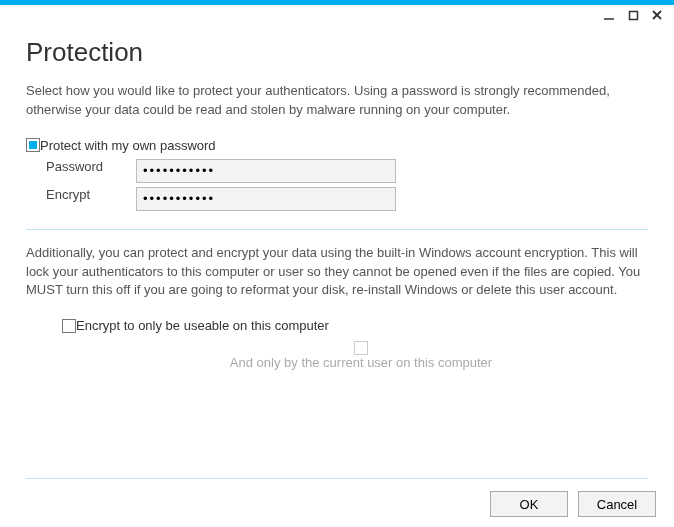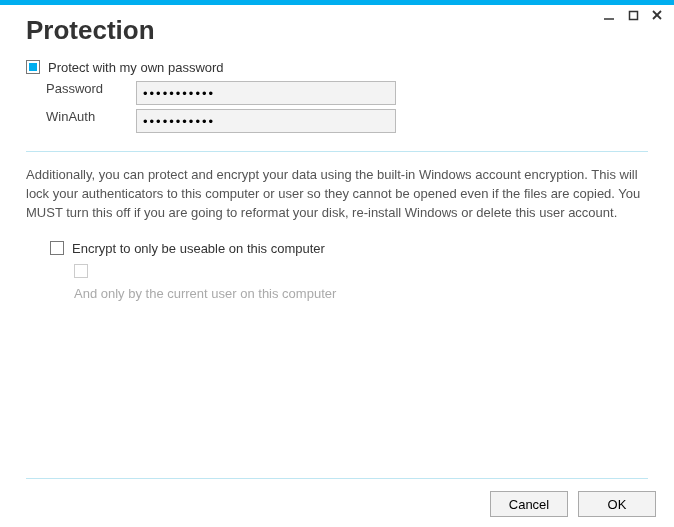--- a/index.html
+++ b/index.html
@@ -32,33 +32,33 @@
   align-items: center;
   justify-content: center;
   cursor: pointer;
   font-family: Arial, sans-serif;
 }
 .content {
   padding: 10px 26px 0 26px;
 }
 h1 {
   font-size: 26px;
-  font-weight: 700;
+  font-weight: 400;
   color: #333;
-  margin: 0 0 14px 0;
+  margin: 22px 0 14px 0;
 }
 .desc {
   color: #555;
   line-height: 1.45;
   margin-bottom: 18px;
 }
 .checkbox-row {
   display: flex;
-  align-items: flex-start;
-  gap: 8px;
+  align-items: center;
+  gap: 0;
   margin-bottom: 6px;
 }
 .cb {
   width: 14px;
   height: 14px;
   border: 1px solid #777;
   display: inline-flex;
   align-items: center;
   justify-content: center;
   background: #fff;
@@ -98,21 +98,21 @@
   padding: 0 6px;
   font-family: inherit;
   font-size: 13px;
   letter-spacing: 2px;
 }
 .sep {
   border: none;
   border-top: 1px solid #bfe6f2;
   margin: 18px 0 14px 0;
 }
-.indent1 { margin-left: 24px; margin-top: 14px; }
+.indent1 { margin-left: 36px; margin-top: 14px; }
 .indent2 { margin-left: 48px; margin-top: 8px; flex-direction: column; }
 .footer {
   position: absolute;
   bottom: 10px;
   right: 18px;
   display: flex;
   gap: 10px;
 }
 .btn {
   min-width: 78px;
@@ -153,34 +153,35 @@
         <line x1="2" y1="2" x2="10" y2="10" stroke="#333" stroke-width="1.8"></line>
         <line x1="10" y1="2" x2="2" y2="10" stroke="#333" stroke-width="1.8"></line>
       </svg>
   </span>
 </div>
 
 <div class="content">
 
   <h1>Protection</h1>
 
+  <p class="desc">Select how you would like to protect your authenticators. Using a password is strongly recommended, otherwise your data could be read and stolen by malware running on your computer.</p>
 
   <div class="checkbox-row">
     <span class="cb checked"></span>
     <span class="cb-label">Protect with my own password</span>
   </div>
 
 
   <div class="field-row">
     <span class="field-label">Password</span>
     <input type="password" class="pw-input" value="•••••••••••" style="">
   </div>
 
   <div class="field-row">
-    <span class="field-label">WinAuth</span>
+    <span class="field-label">Encrypt</span>
     <input type="password" class="pw-input" value="•••••••••••" style="">
   </div>
 
   <hr class="sep">
 
   <p class="desc">Additionally, you can protect and encrypt your data using the built-in Windows account encryption. This will lock your authenticators to this computer or user so they cannot be opened even if the files are copied. You MUST turn this off if you are going to reformat your disk, re-install Windows or delete this user account.</p>
 
   <div class="checkbox-row indent1">
     <span class="cb"></span>
     <span class="cb-label">Encrypt to only be useable on this computer</span>
@@ -189,15 +190,15 @@
   <div class="checkbox-row indent2">
     <span class="cb disabled"></span>
     <span class="cb-label disabled">And only by the current user on this computer</span>
   </div>
 
 </div>
 
 <hr class="footer-sep">
 
 <div class="footer">
+  <button class="btn">OK</button>
   <button class="btn">Cancel</button>
-  <button class="btn">OK</button>
 </div>
 
 </body></html>

